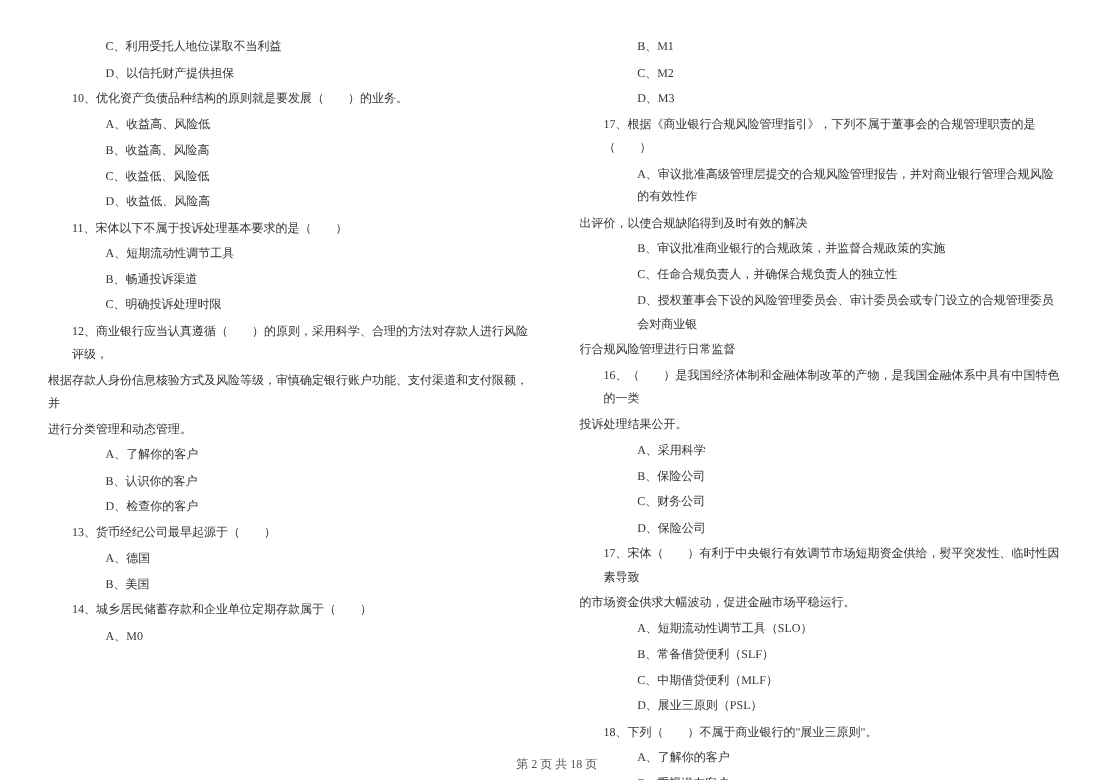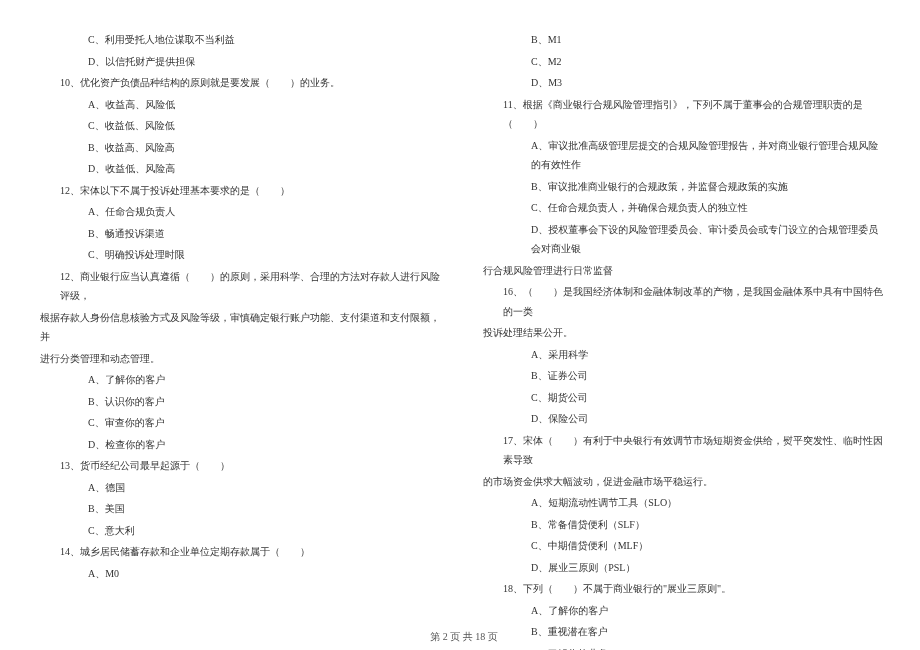--- a/index.html
+++ b/index.html
@@ -49,63 +49,62 @@
 </head>
 <body>
 
 <div class="columns">
   <div class="col">
     <div class="q-option">C、利用受托人地位谋取不当利益</div>
     <div class="q-option">D、以信托财产提供担保</div>
 
     <div class="q-stem">10、优化资产负债品种结构的原则就是要发展（　　）的业务。</div>
     <div class="q-option">A、收益高、风险低</div>
+    <div class="q-option">B、收益高、风险高</div>
     <div class="q-option">C、收益低、风险低</div>
-    <div class="q-option">B、收益高、风险高</div>
     <div class="q-option">D、收益低、风险高</div>
 
-    <div class="q-stem">12、宋体以下不属于投诉处理基本要求的是（　　）</div>
-    <div class="q-option">A、任命合规负责人</div>
+    <div class="q-stem">11、宋体以下不属于投诉处理基本要求的是（　　）</div>
+    <div class="q-option">A、短期流动性调节工具</div>
     <div class="q-option">B、畅通投诉渠道</div>
     <div class="q-option">C、明确投诉处理时限</div>
 
     <div class="q-stem">12、商业银行应当认真遵循（　　）的原则，采用科学、合理的方法对存款人进行风险评级，</div>
     <div class="q-stem-cont">根据存款人身份信息核验方式及风险等级，审慎确定银行账户功能、支付渠道和支付限额，并</div>
     <div class="q-stem-cont">进行分类管理和动态管理。</div>
     <div class="q-option">A、了解你的客户</div>
     <div class="q-option">B、认识你的客户</div>
-    <div class="q-option">C、审查你的客户</div>
     <div class="q-option">D、检查你的客户</div>
 
     <div class="q-stem">13、货币经纪公司最早起源于（　　）</div>
     <div class="q-option">A、德国</div>
     <div class="q-option">B、美国</div>
-    <div class="q-option">C、意大利</div>
 
     <div class="q-stem">14、城乡居民储蓄存款和企业单位定期存款属于（　　）</div>
     <div class="q-option">A、M0</div>
   </div>
 
   <div class="col">
     <div class="q-option">B、M1</div>
     <div class="q-option">C、M2</div>
     <div class="q-option">D、M3</div>
 
-    <div class="q-stem">11、根据《商业银行合规风险管理指引》，下列不属于董事会的合规管理职责的是（　　）</div>
+    <div class="q-stem">17、根据《商业银行合规风险管理指引》，下列不属于董事会的合规管理职责的是（　　）</div>
     <div class="q-option">A、审议批准高级管理层提交的合规风险管理报告，并对商业银行管理合规风险的有效性作</div>
+    <div class="q-stem-cont">出评价，以使合规缺陷得到及时有效的解决</div>
     <div class="q-option">B、审议批准商业银行的合规政策，并监督合规政策的实施</div>
     <div class="q-option">C、任命合规负责人，并确保合规负责人的独立性</div>
     <div class="q-option">D、授权董事会下设的风险管理委员会、审计委员会或专门设立的合规管理委员会对商业银</div>
     <div class="q-stem-cont">行合规风险管理进行日常监督</div>
 
     <div class="q-stem">16、（　　）是我国经济体制和金融体制改革的产物，是我国金融体系中具有中国特色的一类</div>
     <div class="q-stem-cont">投诉处理结果公开。</div>
     <div class="q-option">A、采用科学</div>
-    <div class="q-option">B、证券公司</div>
-    <div class="q-option">C、期货公司</div>
+    <div class="q-option">B、保险公司</div>
+    <div class="q-option">C、财务公司</div>
     <div class="q-option">D、保险公司</div>
 
     <div class="q-stem">17、宋体（　　）有利于中央银行有效调节市场短期资金供给，熨平突发性、临时性因素导致</div>
     <div class="q-stem-cont">的市场资金供求大幅波动，促进金融市场平稳运行。</div>
     <div class="q-option">A、短期流动性调节工具（SLO）</div>
     <div class="q-option">B、常备借贷便利（SLF）</div>
     <div class="q-option">C、中期借贷便利（MLF）</div>
     <div class="q-option">D、展业三原则（PSL）</div>
 
     <div class="q-stem">18、下列（　　）不属于商业银行的"展业三原则"。</div>

